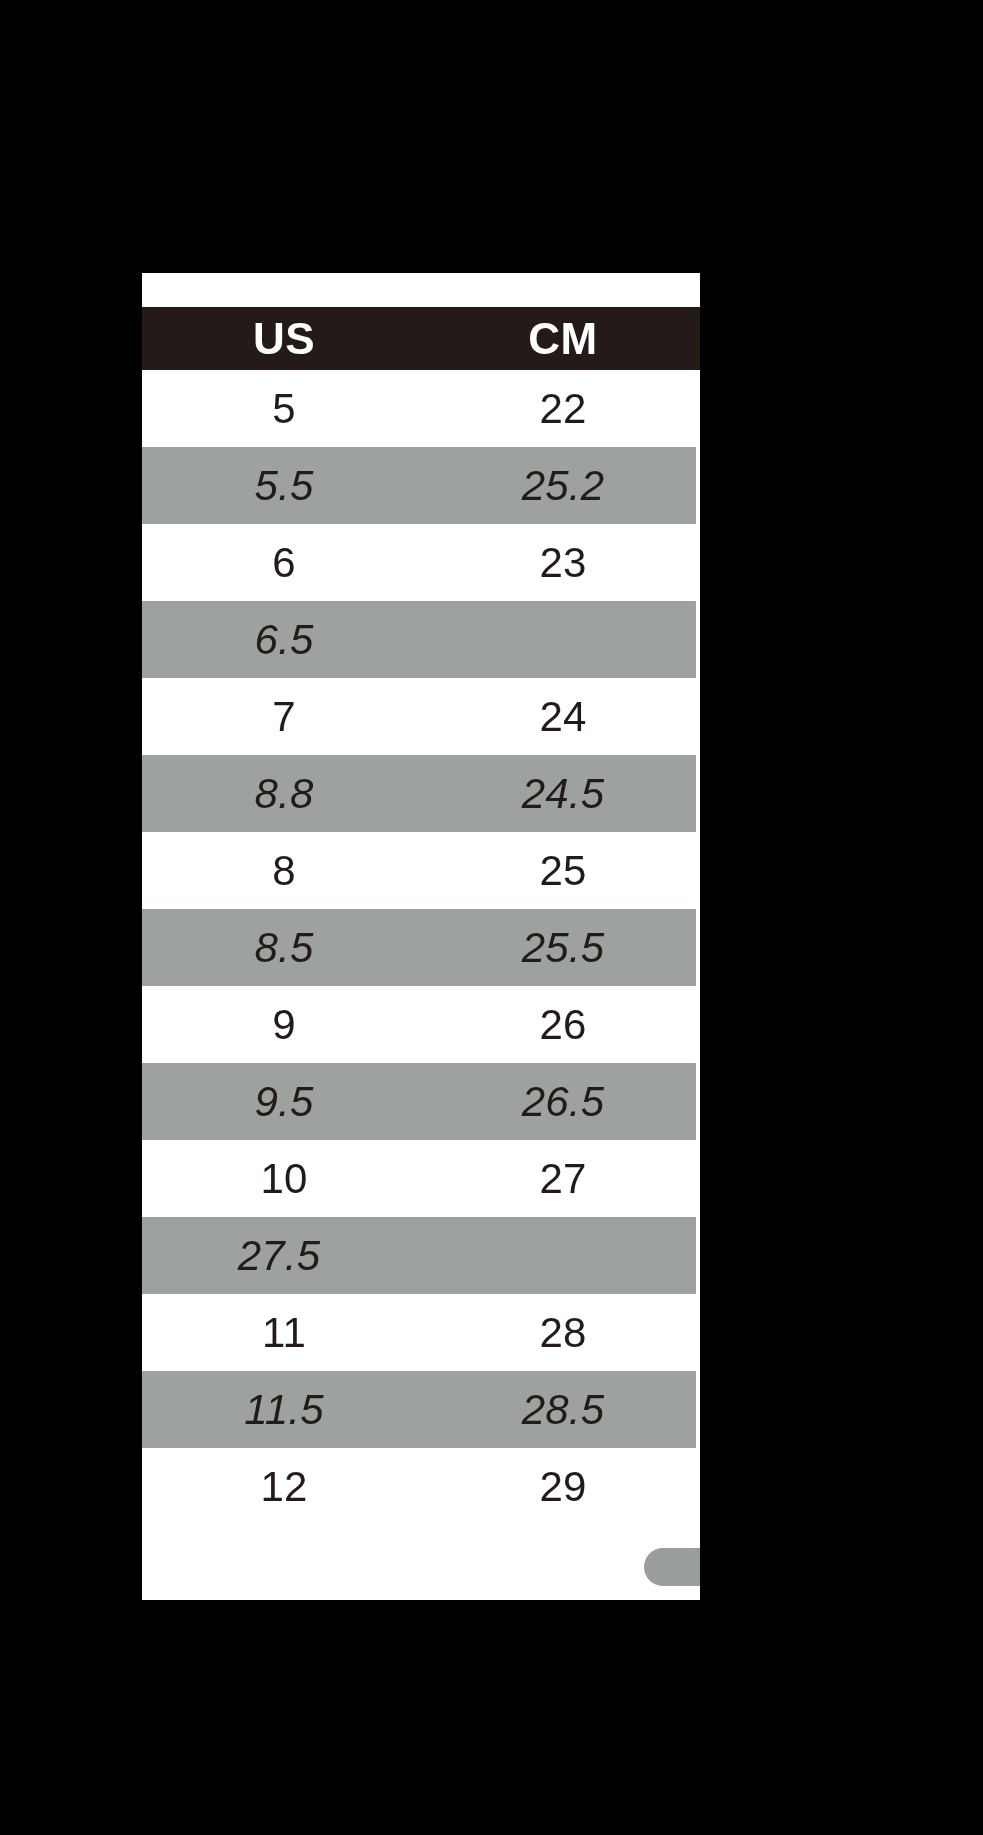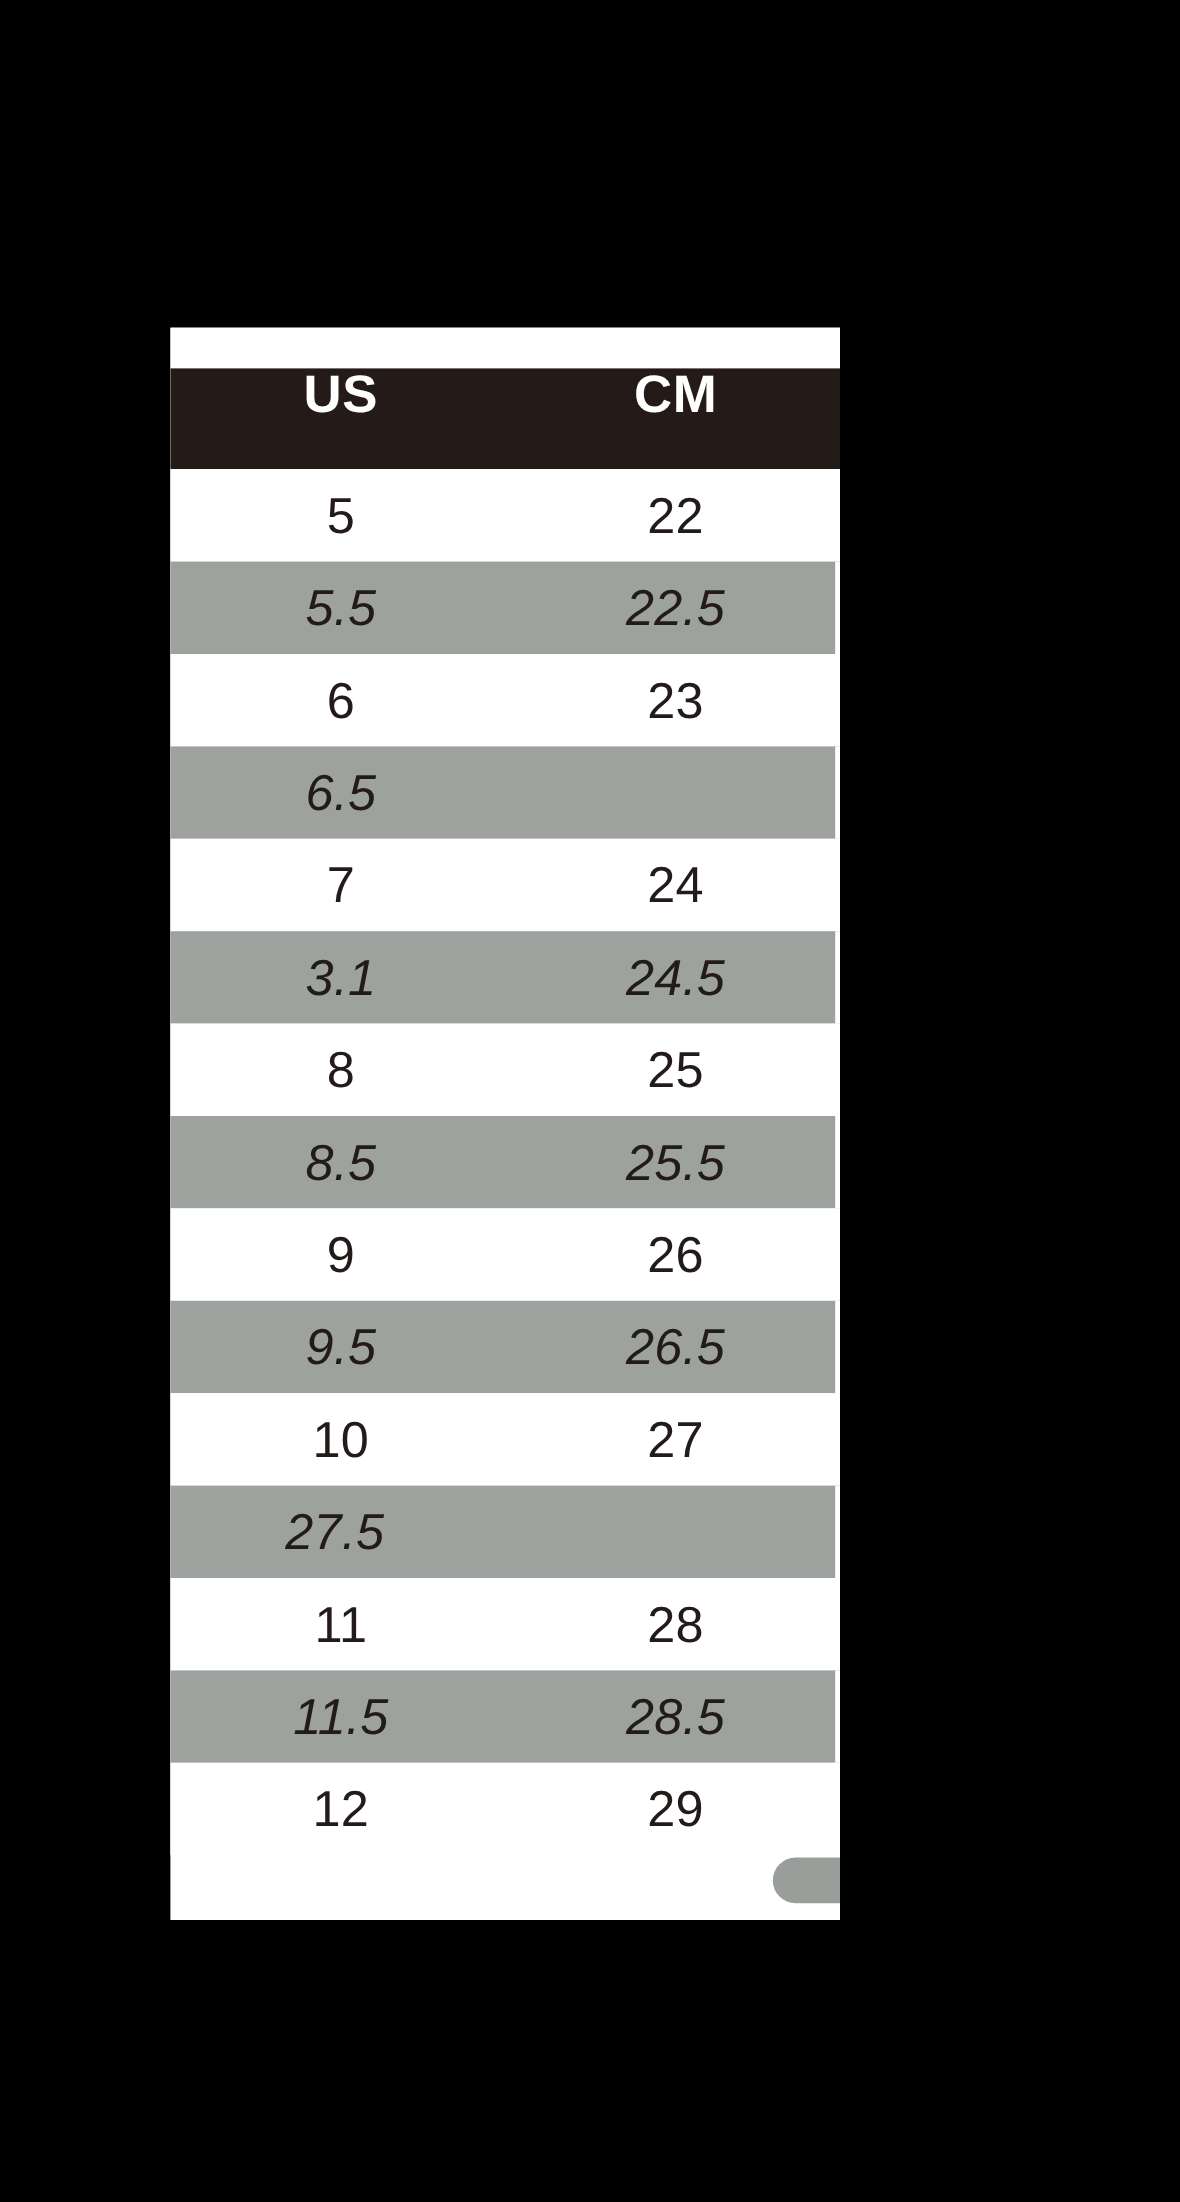--- a/index.html
+++ b/index.html
@@ -37,23 +37,23 @@
 
   
   .card-top-gap {
     height: 34px;
     background: #ffffff;
   }
 
   
   .table-head {
     display: flex;
-    height: 84px;
+    height: 63px;
     background: #241a18;
-    align-items: flex-start;
+    align-items: center;
   }
   .th {
     font-size: 44px;
     font-weight: bold;
     color: #ffffff;
     letter-spacing: 0.5px;
     text-align: center;
     line-height: 1;
   }
   .th.col-us { width: 284px; }
@@ -123,35 +123,35 @@
       <div class="th col-cm">CM</div>
     </div>
 
     <div class="table-body" id="table-body">
         <div class="row">
           <div class="cell col-us">5</div>
           <div class="cell col-cm">22</div>
         </div>
         <div class="row alt">
           <div class="cell col-us">5.5</div>
-          <div class="cell col-cm">22.5</div>
+          <div class="cell col-cm">25.2</div>
         </div>
         <div class="row">
           <div class="cell col-us">6</div>
           <div class="cell col-cm">23</div>
         </div>
         <div class="row alt">
           <div class="cell col-us">6.5</div>
         </div>
         <div class="row">
           <div class="cell col-us">7</div>
           <div class="cell col-cm">24</div>
         </div>
         <div class="row alt">
-          <div class="cell col-us">3.1</div>
+          <div class="cell col-us">8.8</div>
           <div class="cell col-cm">24.5</div>
         </div>
         <div class="row">
           <div class="cell col-us">8</div>
           <div class="cell col-cm">25</div>
         </div>
         <div class="row alt">
           <div class="cell col-us">8.5</div>
           <div class="cell col-cm">25.5</div>
         </div>

